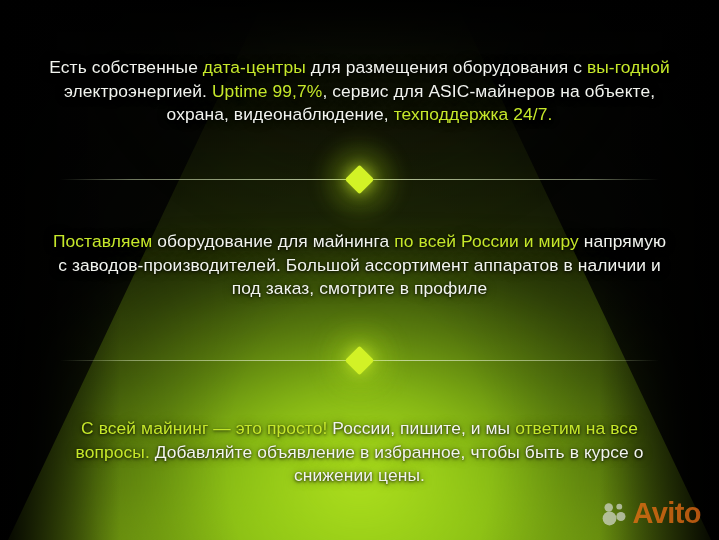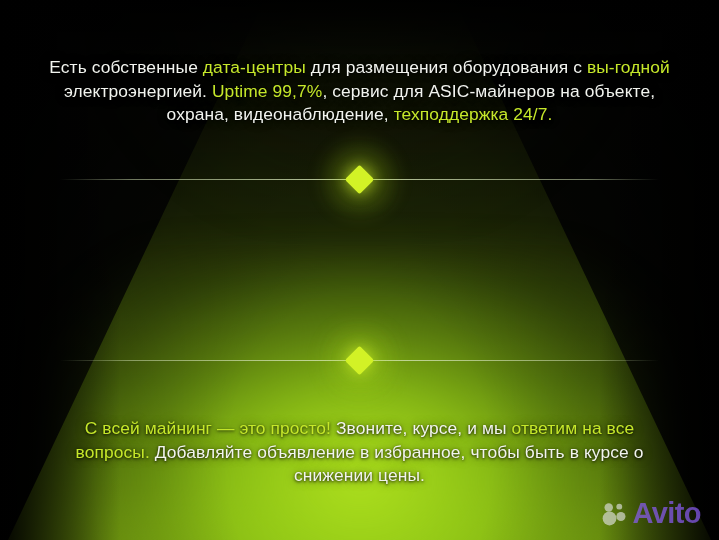--- a/index.html
+++ b/index.html
@@ -202,21 +202,21 @@
   }
   #avito-watermark .mark {
     display: block;
     width: 26px;
     height: 26px;
   }
   #avito-watermark .wordmark {
     font-size: 29px;
     font-weight: 700;
     letter-spacing: -0.6px;
-    color: #8b5cf6;
+    color: #f97316;
     line-height: 1;
   }
 </style>
 </head>
 <body>
 
 <div id="stage">
 
   <div class="bg-base"></div>
   <div class="cone"></div>
@@ -226,28 +226,29 @@
   <div class="content">
 
     <div class="block" id="block-1"><span>Есть собственные </span><span class="hl">дата-центры</span><span> для размещения оборудования с </span><span class="hl">вы-­годной</span><span> электроэнергией. </span><span class="hl">Uptime 99,7%</span><span>, сервис для ASIC-майнеров на объекте, охрана, видеонаблюдение, </span><span class="hl">техподдержка 24/7.</span></div>
 
     <div class="sep" id="sep-1">
       <div class="sep-line"></div>
       <div class="sep-glow"></div>
       <div class="diamond"></div>
     </div>
 
+    <div class="block" id="block-2"><span class="hl">Поставляем</span><span> оборудование для майнинга </span><span class="hl">по всей России и миру</span><span> напрямую с заводов-производителей. Большой ассортимент аппаратов в наличии и под заказ, смотрите в профиле</span></div>
 
     <div class="sep" id="sep-2">
       <div class="sep-line"></div>
       <div class="sep-glow"></div>
       <div class="diamond"></div>
     </div>
 
-    <div class="block" id="block-3"><span class="hl">С всей майнинг — это просто!</span><span> Звоните, курсе, и мы </span><span class="hl">ответим на все вопросы.</span><span> Добавляйте объявление в избранное, чтобы быть в курсе о снижении цены.</span></div>
+    <div class="block" id="block-3"><span class="hl">С всей майнинг — это просто!</span><span> России, пишите, и мы </span><span class="hl">ответим на все вопросы.</span><span> Добавляйте объявление в избранное, чтобы быть в курсе о снижении цены.</span></div>
 
   </div>
 
   <div class="vignette"></div>
   <div class="edge-left"></div>
   <div class="edge-right"></div>
   <div class="edge-top"></div>
 
   <div id="avito-watermark">
     <svg class="mark" viewBox="0 0 32 32">

